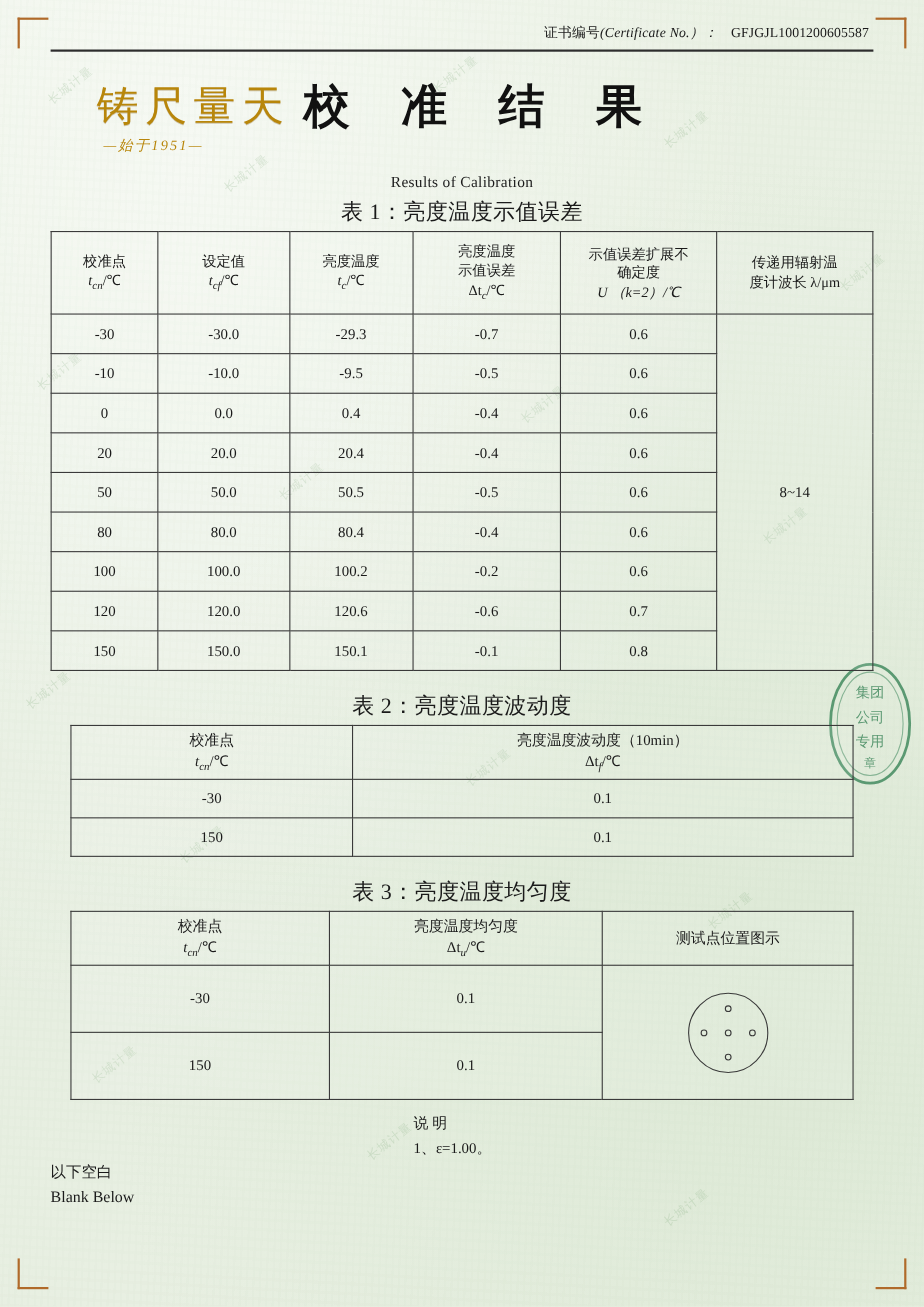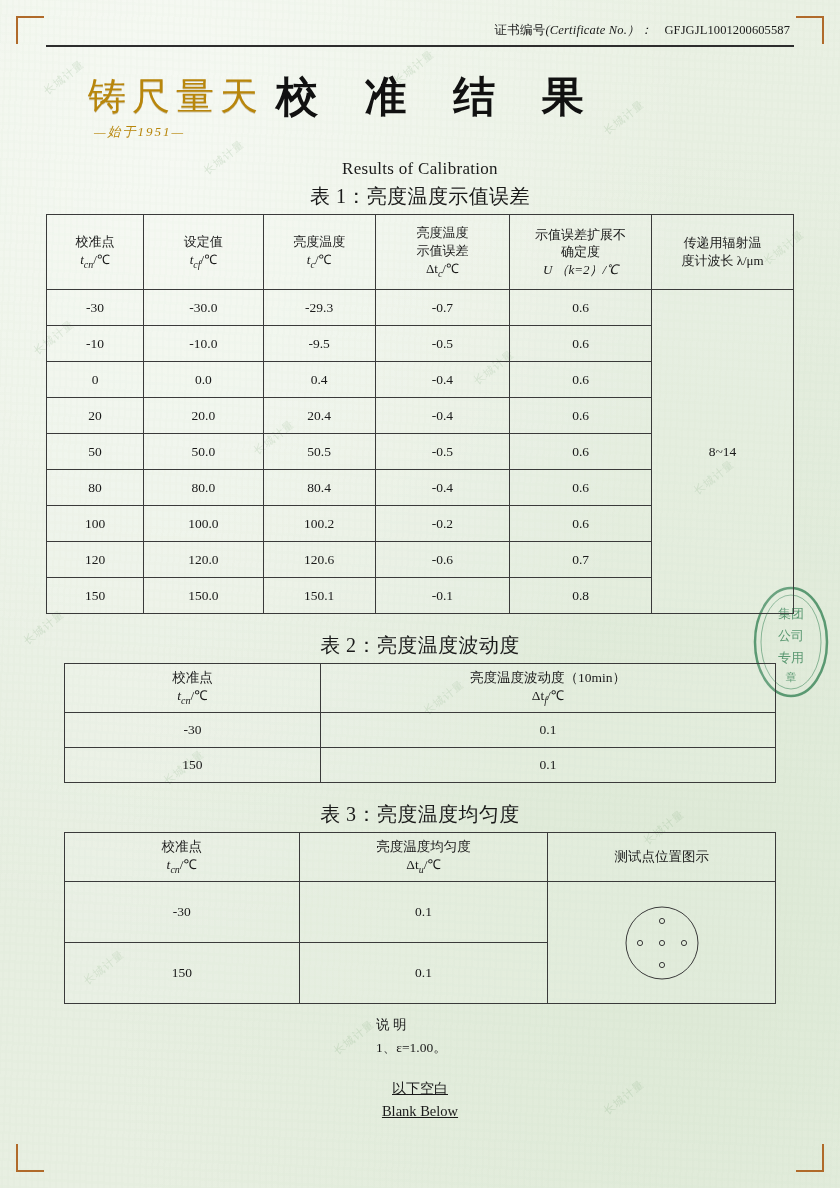--- a/index.html
+++ b/index.html
@@ -114,21 +114,21 @@
     top: 8px;
     font-size: 42px;
     font-weight: bold;
     letter-spacing: 16px;
     color: #111;
     font-family: "DejaVu Sans", sans-serif;
   }
 
   .title-en {
     text-align: center;
-    font-size: 17px;
+    font-size: 14px;
     margin-top: -6px;
     letter-spacing: .3px;
   }
   .table-caption {
     text-align: center;
     font-size: 20px;
     margin: 4px 0 4px 0;
     letter-spacing: .4px;
   }
   .table-caption.t2 { margin-top: 18px; }
@@ -162,25 +162,23 @@
   .spot-cell { position: relative; }
   .spot-svg { display: block; margin: 0 auto; }
 
   .notes {
     margin-top: 10px;
     padding-left: 330px;
     font-size: 13.5px;
     line-height: 1.7;
   }
   .blank {
-    margin-top: 18px;
-    text-align: center;
+    text-align: left;
     font-size: 14px;
     line-height: 1.6;
-    text-decoration: underline;
   }
   .blank .en { font-size: 14.5px; }
 
   .footer {
     position: absolute;
     left: 46px;
     right: 46px;
     bottom: 26px;
   }
   .rule-bottom {
@@ -191,21 +189,21 @@
     text-align: right;
     font-size: 13px;
     letter-spacing: .3px;
   }
   .foot-line .gap { display: inline-block; width: 28px; }
 
   
   .seal {
     position: absolute;
     right: 6px;
-    top: 582px;
+    top: 598px;
     width: 86px;
     height: 120px;
     border-radius: 6px;
     pointer-events: none;
   }
   .seal svg { display: block; }
 </style>
 </head>
 <body>
 

